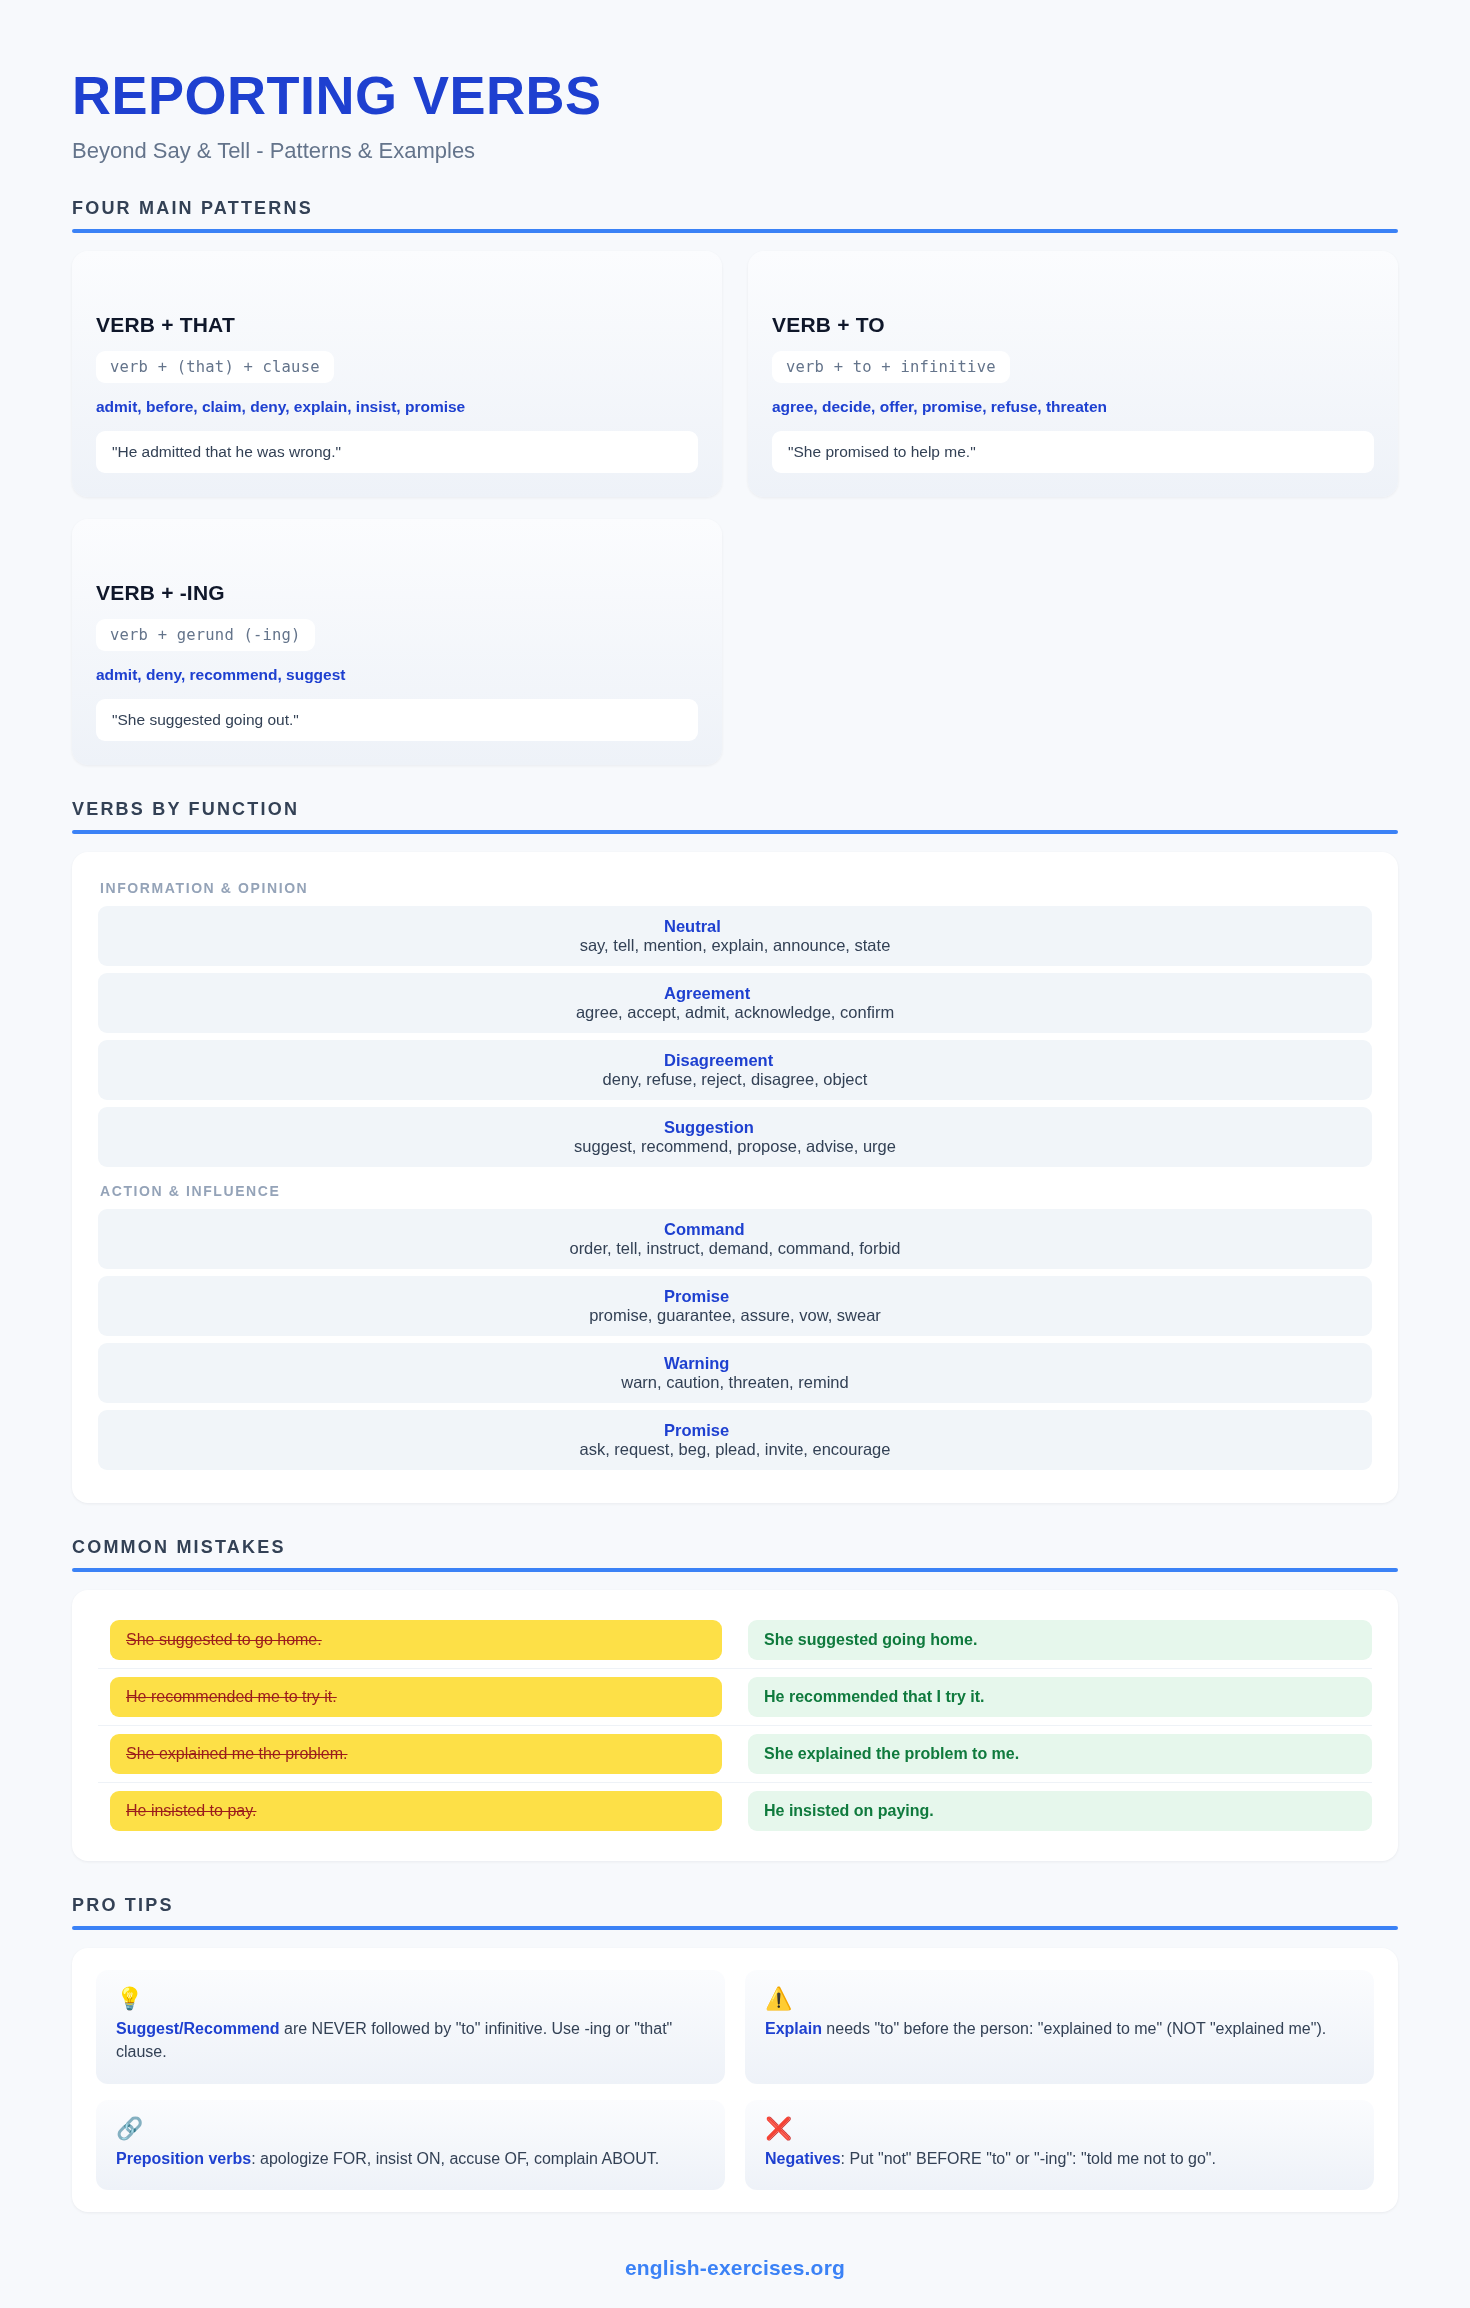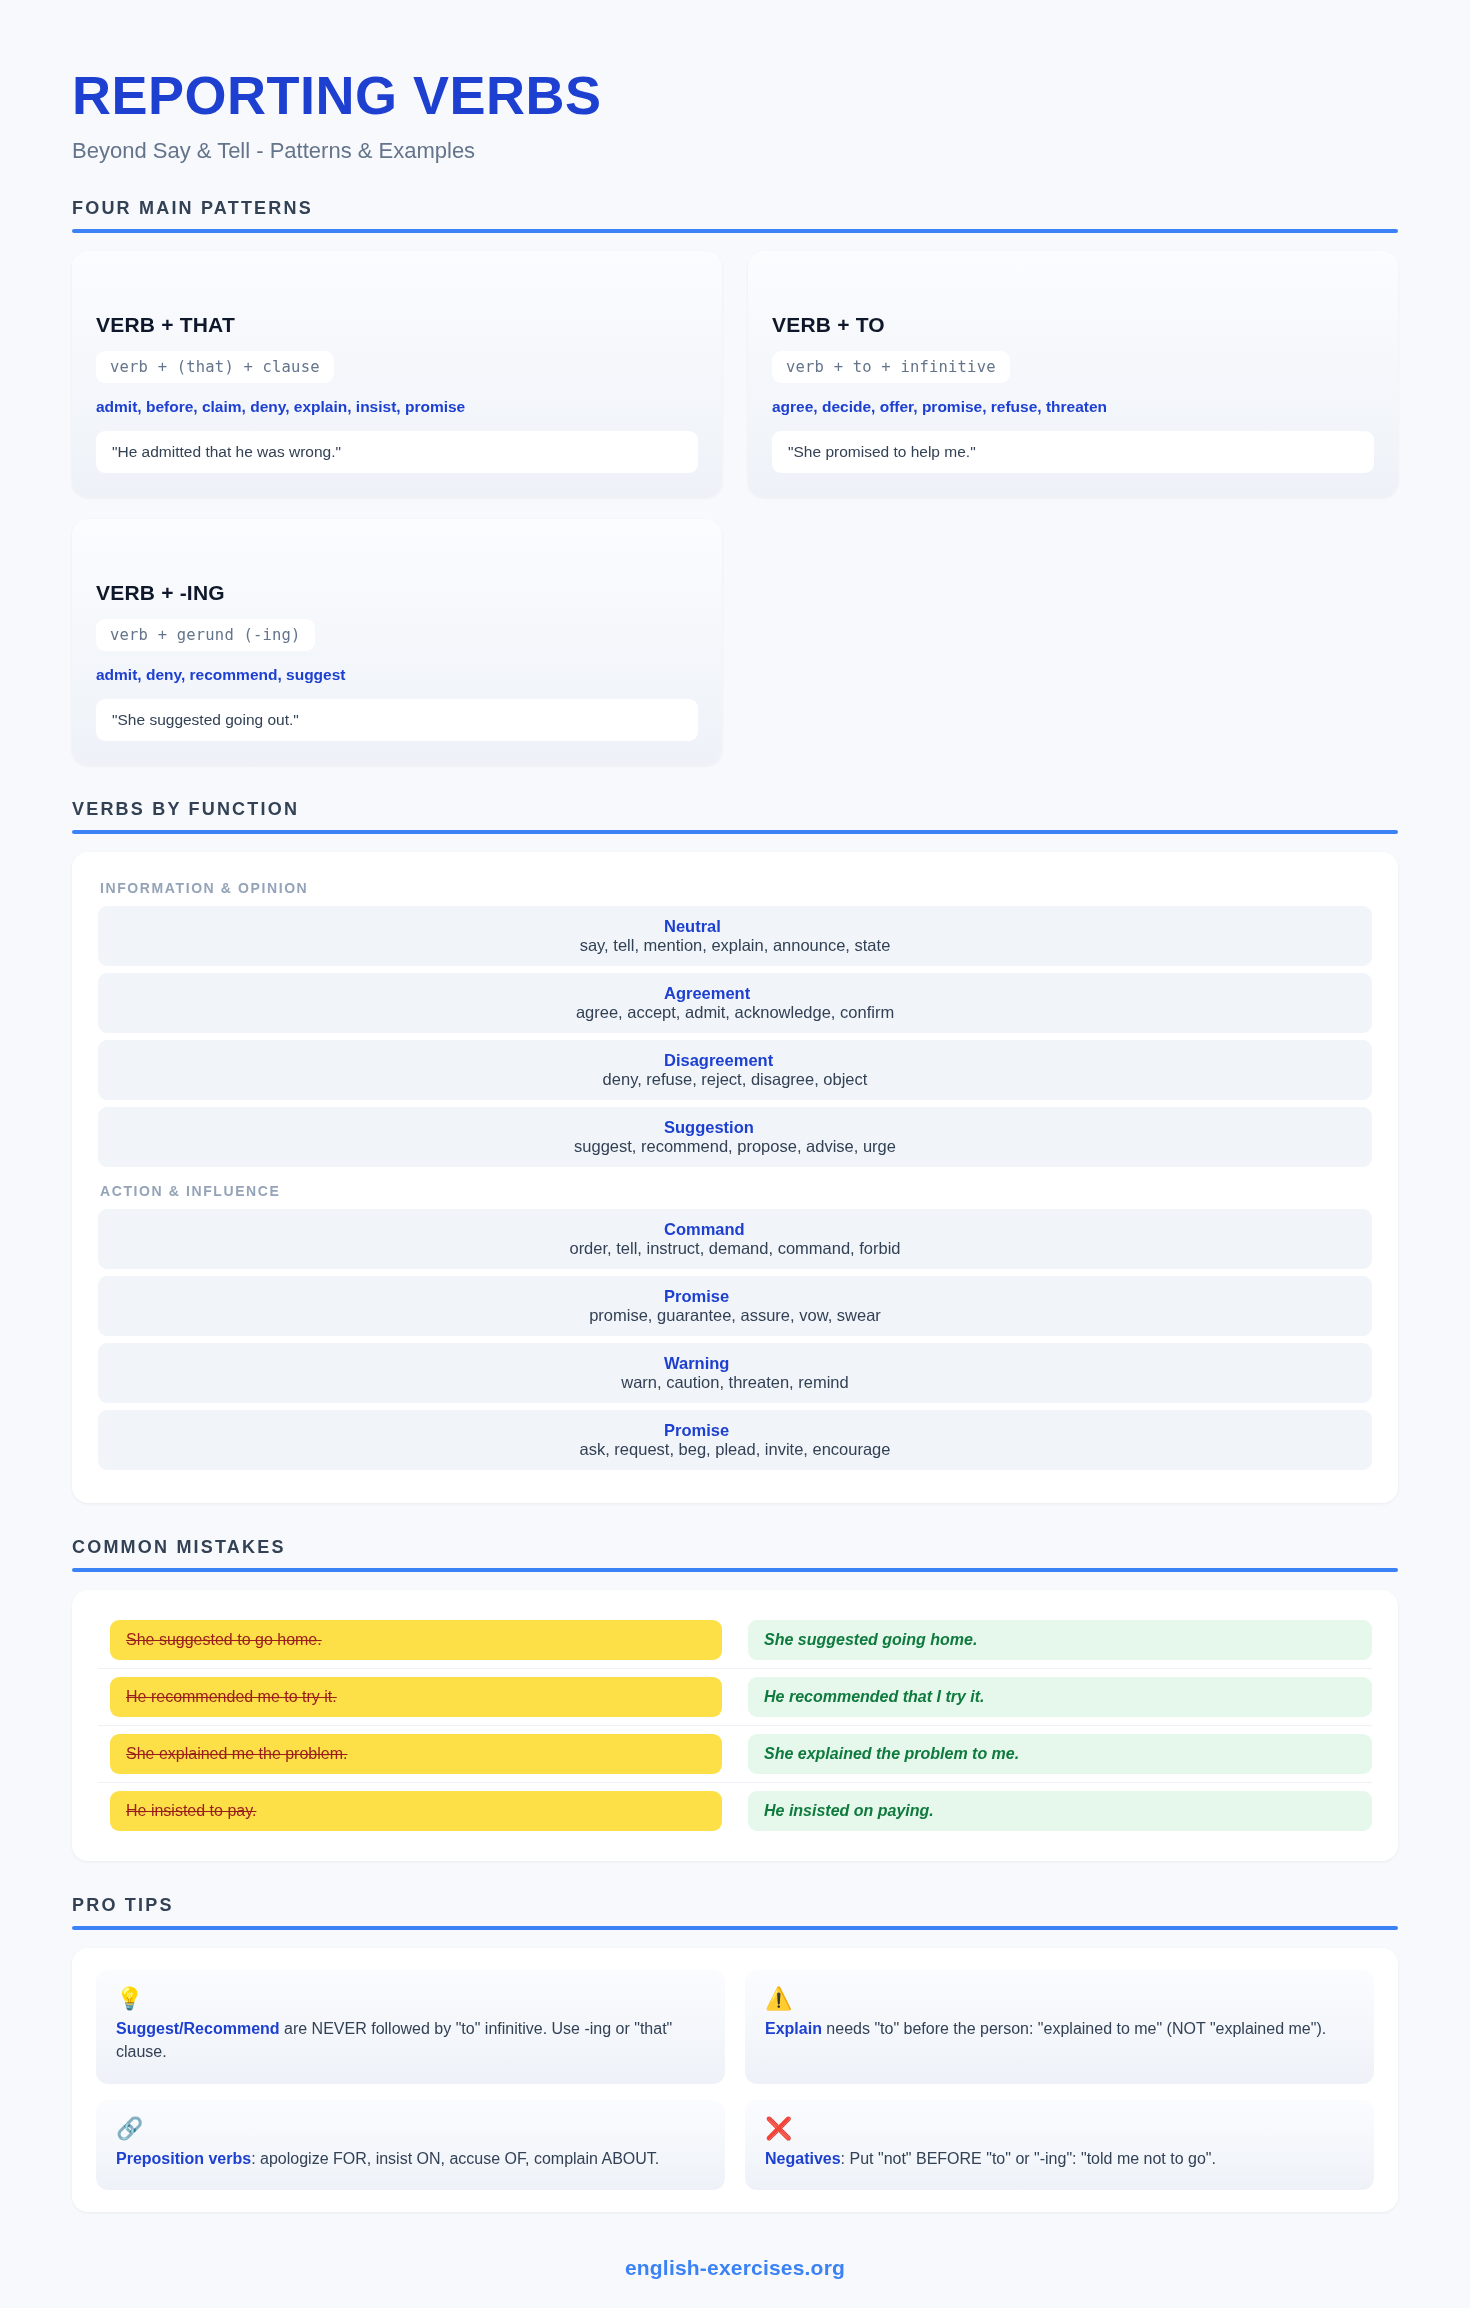--- a/index.html
+++ b/index.html
@@ -173,21 +173,20 @@
     margin-left: 12px;
   }
 
   .cell-right {
     background: #e6f7ec;
     border-radius: 9px;
     padding: 11px 16px;
     font-size: 16px;
     font-weight: 700;
     color: #0f7a3d;
-    font-style: italic;
   }
 
   
   .tips-panel {
     margin-top: 18px;
     background: #ffffff;
     border-radius: 16px;
     padding: 22px 24px;
     box-shadow: 0 1px 3px rgba(15,23,42,0.06);
   }

